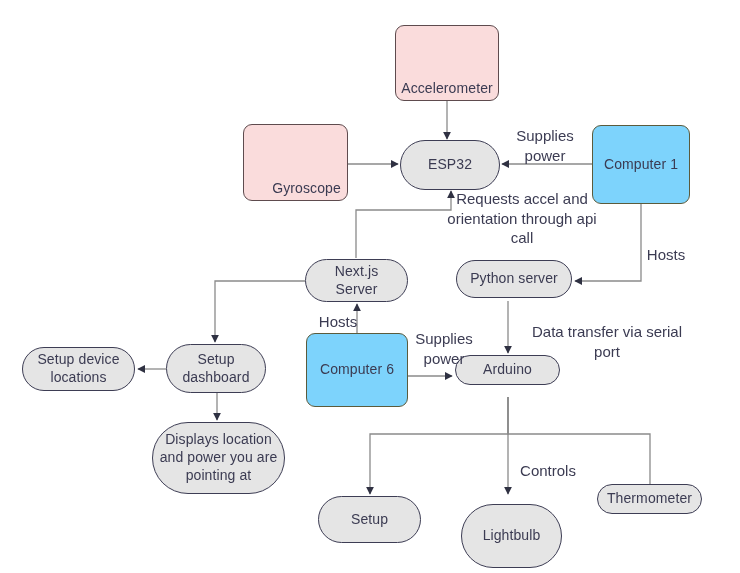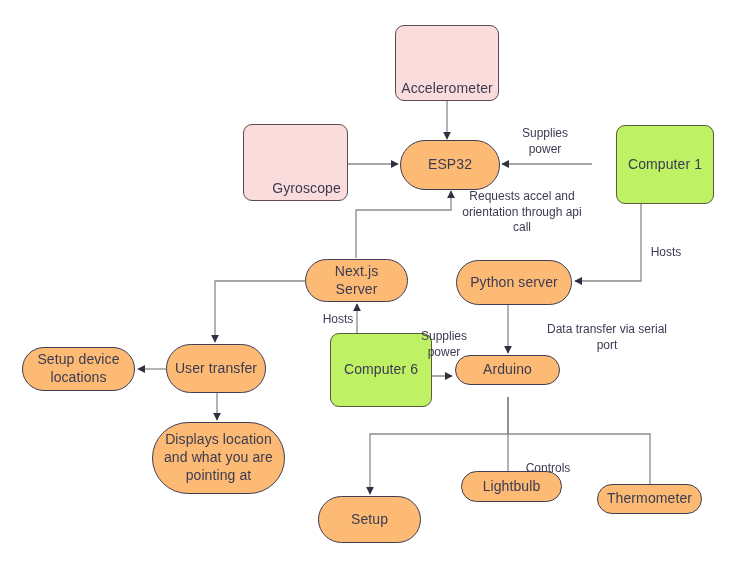--- a/index.html
+++ b/index.html
@@ -39,39 +39,38 @@
     padding: 2px 6px;
     z-index: 2;
   }
   .node.pink {
     background: #fadcdc;
     border: 1.6px solid #5e4b4e;
     border-radius: 9px;
     align-items: flex-end;
   }
   .node.yellow {
-    background: #bef264;
+    background: #7dd3fc;
     border: 1.6px solid #5b5b3c;
     border-radius: 9px;
-    margin-left: 24px;
   }
   .node.purple {
-    background: #fdba74;
+    background: #e5e5e5;
     border: 1.6px solid #3d3d54;
   }
   .node.stadium {
     border-radius: 999px;
   }
   .node.softbox {
     border-radius: 40px;
   }
   .edge-label {
     position: absolute;
     color: #3b3b52;
-    font-size: 12px;
+    font-size: 15px;
     line-height: 1.3;
     text-align: center;
     white-space: pre-line;
     z-index: 3;
     background: transparent;
   }
 </style>
 </head>
 <body>
 
@@ -129,49 +128,49 @@
   </div>
 
   <div class="node yellow" style="left:592px; top:125px; width:98px; height:79px;">
     <span>Computer 1</span>
   </div>
 
   <div class="node purple stadium" style="left:305px; top:259px; width:103px; height:43px;">
     <span>Next.js Server</span>
   </div>
 
-  <div class="node purple stadium" style="left:456px; top:260px; width:116px; height:45px;">
+  <div class="node purple stadium" style="left:456px; top:260px; width:116px; height:38px;">
     <span>Python server</span>
   </div>
 
   <div class="node purple stadium" style="left:22px; top:347px; width:113px; height:44px;">
     <span>Setup device locations</span>
   </div>
 
   <div class="node purple stadium" style="left:166px; top:344px; width:100px; height:49px;">
-    <span>User transfer</span>
+    <span>Setup dashboard</span>
   </div>
 
   <div class="node yellow" style="left:306px; top:333px; width:102px; height:74px;">
     <span>Computer 6</span>
   </div>
 
   <div class="node purple stadium" style="left:455px; top:355px; width:105px; height:30px;">
     <span>Arduino</span>
   </div>
 
   <div class="node purple softbox" style="left:152px; top:422px; width:133px; height:72px;">
-    <span>Displays location and what you are pointing at</span>
+    <span>Displays location and power you are pointing at</span>
   </div>
 
   <div class="node purple stadium" style="left:318px; top:496px; width:103px; height:47px;">
     <span>Setup</span>
   </div>
 
-  <div class="node purple stadium" style="left:461px; top:471px; width:101px; height:31px;">
+  <div class="node purple stadium" style="left:461px; top:504px; width:101px; height:64px;">
     <span>Lightbulb</span>
   </div>
 
   <div class="node purple stadium" style="left:597px; top:484px; width:105px; height:30px;">
     <span>Thermometer</span>
   </div>
 
   <div class="edge-label" style="left:505px; top:126px; width:80px;">Supplies
 power</div>
 

